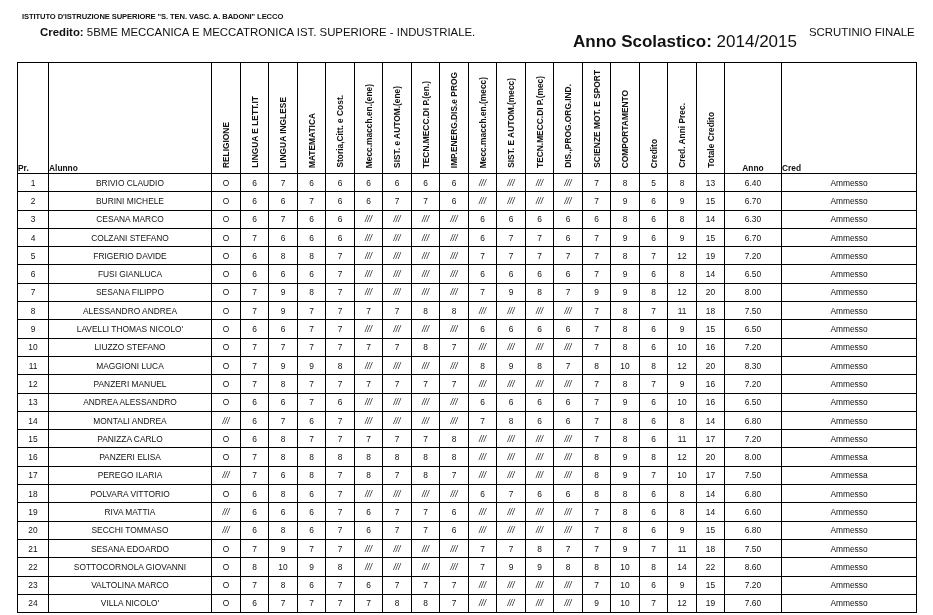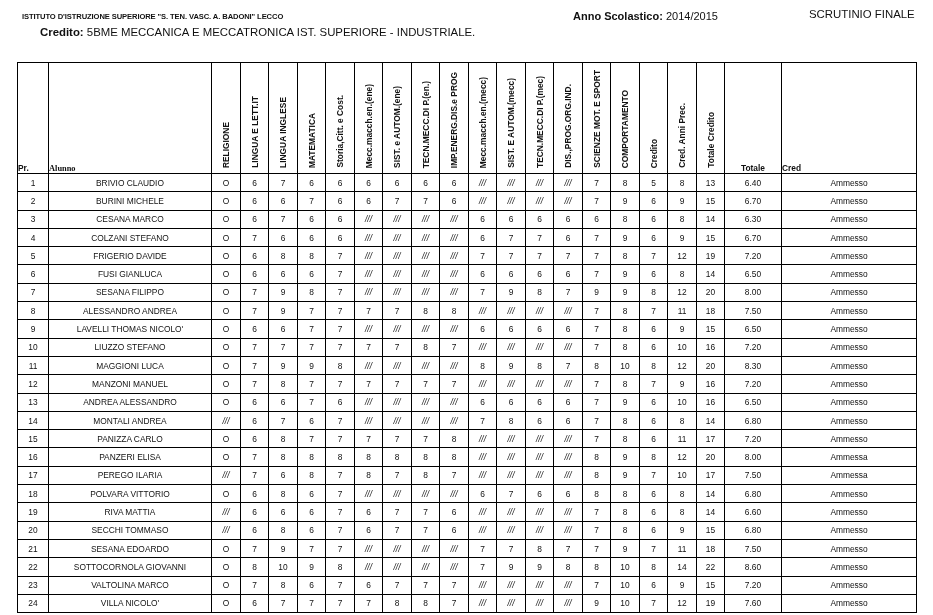--- a/index.html
+++ b/index.html
@@ -1,34 +1,34 @@
 <!DOCTYPE html>
 <html><head>
 <meta charset="utf-8">
 <style>
   html, body { margin: 0; padding: 0; background: #ffffff; }
   body { width: 933px; height: 615px; position: relative; overflow: hidden;
          font-family: "Liberation Sans", sans-serif; color: #111; }
   .school { position: absolute; left: 22px; top: 12px; font-size: 7.6px; font-weight: bold; letter-spacing: -0.1px; }
   .classe { position: absolute; left: 40px; top: 26px; font-size: 11.4px; }
   .classe b { font-weight: bold; }
-  .anno { position: absolute; left: 573px; top: 10px; font-size: 11px; }
+  .anno { position: absolute; left: 573px; top: 32px; font-size: 17px; }
   .anno b { font-weight: bold; }
-  .scrutinio { position: absolute; left: 809px; top: 8px; font-size: 11.4px; }
+  .scrutinio { position: absolute; left: 809px; top: 26px; font-size: 11.4px; }
 
   table.grades { position: absolute; left: 17px; top: 62px; border-collapse: collapse; table-layout: fixed; width: 893px; }
   table.grades th, table.grades td { border: 1px solid #000; padding: 0; }
   table.grades th { height: 110px; vertical-align: bottom; font-weight: bold; font-size: 8.4px; }
   table.grades td { height: 17.3px; font-size: 8.4px; text-align: center; vertical-align: middle; }
   .vhead { writing-mode: vertical-rl; transform: rotate(180deg); white-space: nowrap; display: inline-block; padding: 3px 0; text-align: left; }
   th.pr, td.pr { text-align: left; padding-left: 2px; }
   th.pr { font-size: 8.4px; padding-bottom: 1px; }
   td.pr { vertical-align: top; padding-top: 1px; }
   th.alunno, td.alunno { text-align: left; padding-left: 3px; }
-  th.alunno { padding-bottom: 1px; font-family: Liberation Serif, serif; }
+  th.alunno { padding-bottom: 1px; }
   th.media { text-align: center; padding-bottom: 1px; }
   th.esito { text-align: left; padding-left: 2px; padding-bottom: 1px; }
   td.esito { text-align: left; padding-left: 1px; }
   td.na { font-style: italic; font-size: 8.6px; vertical-align: bottom; padding-bottom: 0; }
 </style>
 </head>
 <body>
 
 <div class="school">ISTITUTO D'ISTRUZIONE SUPERIORE "S. TEN. VASC. A. BADONI" LECCO</div>
 <div class="classe">
@@ -81,21 +81,21 @@
       <th><span class="vhead">IMP.ENERG.DIS.e PROG</span></th>
       <th><span class="vhead">Mecc.macch.en.(mecc)</span></th>
       <th><span class="vhead">SIST. E AUTOM.(mecc)</span></th>
       <th><span class="vhead">TECN.MECC.DI P.(mec)</span></th>
       <th><span class="vhead">DIS.,PROG.ORG.IND.</span></th>
       <th><span class="vhead">SCIENZE MOT. E SPORT</span></th>
       <th><span class="vhead">COMPORTAMENTO</span></th>
       <th><span class="vhead">Credito</span></th>
       <th><span class="vhead">Cred. Anni Prec.</span></th>
       <th><span class="vhead">Totale Credito</span></th>
-      <th class="media">Totale</th>
+      <th class="media">Anno</th>
       <th class="esito">Cred</th>
     </tr>
   </thead>
   <tbody id="grades-body">
       <tr>
         <td class="pr">1</td>
         <td class="alunno">BRIVIO CLAUDIO</td>
         <td>O</td>
         <td>6</td>
         <td>7</td>
@@ -352,21 +352,21 @@
         <td>8</td>
         <td>10</td>
         <td>8</td>
         <td>12</td>
         <td>20</td>
         <td>8.30</td>
         <td class="esito">Ammesso</td>
       </tr>
       <tr>
         <td class="pr">12</td>
-        <td class="alunno">MANZONI MANUEL</td>
+        <td class="alunno">PANZERI MANUEL</td>
         <td>O</td>
         <td>7</td>
         <td>8</td>
         <td>7</td>
         <td>7</td>
         <td>7</td>
         <td>7</td>
         <td>7</td>
         <td>7</td>
         <td class="na">///</td>

